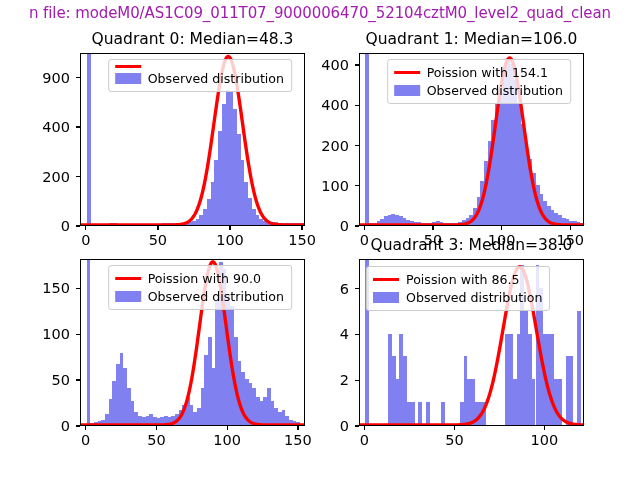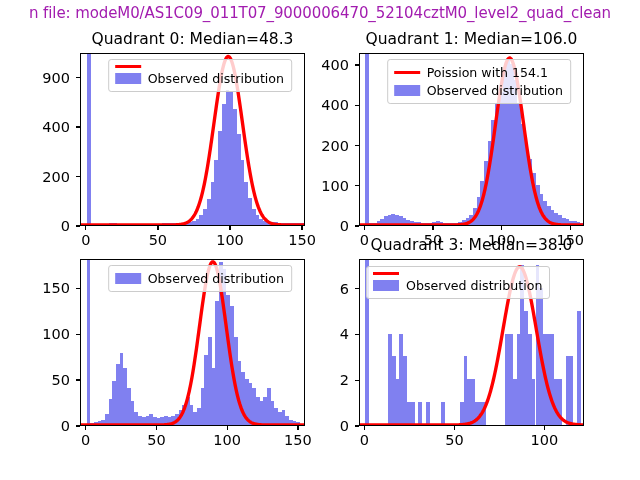--- a/index.html
+++ b/index.html
@@ -376,20 +376,24 @@
         <div class="bar" style="left: 200.66px; width: 3.67925px; height: 14.6813px; background: rgb(128, 128, 240);"></div>
         <div class="bar" style="left: 204.34px; width: 3.67925px; height: 9.17582px; background: rgb(128, 128, 240);"></div>
         <div class="bar" style="left: 208.019px; width: 3.67925px; height: 5.50549px; background: rgb(128, 128, 240);"></div>
         <div class="bar" style="left: 211.698px; width: 3.67925px; height: 3.67033px; background: rgb(128, 128, 240);"></div>
         <div class="bar" style="left: 215.377px; width: 3.67925px; height: 2.75275px; background: rgb(128, 128, 240);"></div>
         <svg class="curve" viewBox="0 0 225 167" preserveAspectRatio="none">
           <path d="M0.00,167.00 L0.56,167.00 L1.12,167.00 L1.69,167.00 L2.25,167.00 L2.81,167.00 L3.38,167.00 L3.94,167.00 L4.50,167.00 L5.06,167.00 L5.63,167.00 L6.19,167.00 L6.75,167.00 L7.31,167.00 L7.88,167.00 L8.44,167.00 L9.00,167.00 L9.56,167.00 L10.13,167.00 L10.69,167.00 L11.25,167.00 L11.81,167.00 L12.37,167.00 L12.94,167.00 L13.50,167.00 L14.06,167.00 L14.63,167.00 L15.19,167.00 L15.75,167.00 L16.31,167.00 L16.88,167.00 L17.44,167.00 L18.00,167.00 L18.56,167.00 L19.13,167.00 L19.69,167.00 L20.25,167.00 L20.81,167.00 L21.38,167.00 L21.94,167.00 L22.50,167.00 L23.06,167.00 L23.63,167.00 L24.19,167.00 L24.75,167.00 L25.31,167.00 L25.88,167.00 L26.44,167.00 L27.00,167.00 L27.56,167.00 L28.13,167.00 L28.69,167.00 L29.25,167.00 L29.81,167.00 L30.38,167.00 L30.94,167.00 L31.50,167.00 L32.06,167.00 L32.63,167.00 L33.19,167.00 L33.75,167.00 L34.31,167.00 L34.88,167.00 L35.44,167.00 L36.00,167.00 L36.56,167.00 L37.13,167.00 L37.69,167.00 L38.25,167.00 L38.81,167.00 L39.38,167.00 L39.94,167.00 L40.50,167.00 L41.06,167.00 L41.63,167.00 L42.19,167.00 L42.75,167.00 L43.31,167.00 L43.88,167.00 L44.44,167.00 L45.00,167.00 L45.56,167.00 L46.13,167.00 L46.69,167.00 L47.25,167.00 L47.81,167.00 L48.38,167.00 L48.94,167.00 L49.50,167.00 L50.06,167.00 L50.62,167.00 L51.19,167.00 L51.75,167.00 L52.31,167.00 L52.88,167.00 L53.44,167.00 L54.00,167.00 L54.56,167.00 L55.13,167.00 L55.69,167.00 L56.25,167.00 L56.81,167.00 L57.38,167.00 L57.94,167.00 L58.50,167.00 L59.06,167.00 L59.63,167.00 L60.19,167.00 L60.75,167.00 L61.31,167.00 L61.88,167.00 L62.44,167.00 L63.00,167.00 L63.56,167.00 L64.13,167.00 L64.69,167.00 L65.25,167.00 L65.81,167.00 L66.38,167.00 L66.94,167.00 L67.50,167.00 L68.06,167.00 L68.63,167.00 L69.19,167.00 L69.75,167.00 L70.31,167.00 L70.88,167.00 L71.44,167.00 L72.00,166.99 L72.56,166.99 L73.12,166.99 L73.69,166.99 L74.25,166.99 L74.81,166.99 L75.38,166.98 L75.94,166.98 L76.50,166.98 L77.06,166.97 L77.63,166.97 L78.19,166.96 L78.75,166.95 L79.31,166.94 L79.88,166.93 L80.44,166.92 L81.00,166.91 L81.56,166.89 L82.13,166.87 L82.69,166.85 L83.25,166.83 L83.81,166.80 L84.38,166.77 L84.94,166.73 L85.50,166.69 L86.06,166.64 L86.63,166.58 L87.19,166.51 L87.75,166.44 L88.31,166.35 L88.88,166.26 L89.44,166.15 L90.00,166.03 L90.56,165.89 L91.13,165.73 L91.69,165.56 L92.25,165.36 L92.81,165.14 L93.38,164.89 L93.94,164.61 L94.50,164.31 L95.06,163.97 L95.63,163.59 L96.19,163.17 L96.75,162.70 L97.31,162.19 L97.88,161.63 L98.44,161.02 L99.00,160.34 L99.56,159.60 L100.12,158.79 L100.69,157.91 L101.25,156.96 L101.81,155.92 L102.38,154.80 L102.94,153.58 L103.50,152.28 L104.06,150.87 L104.63,149.36 L105.19,147.74 L105.75,146.01 L106.31,144.17 L106.88,142.20 L107.44,140.12 L108.00,137.91 L108.56,135.58 L109.13,133.11 L109.69,130.52 L110.25,127.80 L110.81,124.95 L111.38,121.97 L111.94,118.87 L112.50,115.64 L113.06,112.29 L113.63,108.82 L114.19,105.25 L114.75,101.57 L115.31,97.79 L115.88,93.92 L116.44,89.97 L117.00,85.95 L117.56,81.87 L118.12,77.74 L118.69,73.58 L119.25,69.39 L119.81,65.19 L120.38,61.00 L120.94,56.83 L121.50,52.70 L122.06,48.62 L122.63,44.61 L123.19,40.68 L123.75,36.86 L124.31,33.16 L124.88,29.59 L125.44,26.18 L126.00,22.93 L126.56,19.87 L127.12,17.01 L127.69,14.36 L128.25,11.93 L128.81,9.75 L129.38,7.81 L129.94,6.13 L130.50,4.72 L131.06,3.58 L131.63,2.72 L132.19,2.15 L132.75,1.87 L133.31,1.87 L133.88,2.17 L134.44,2.75 L135.00,3.62 L135.56,4.77 L136.13,6.20 L136.69,7.89 L137.25,9.84 L137.81,12.04 L138.38,14.47 L138.94,17.13 L139.50,20.00 L140.06,23.07 L140.63,26.33 L141.19,29.75 L141.75,33.32 L142.31,37.03 L142.88,40.85 L143.44,44.78 L144.00,48.80 L144.56,52.88 L145.13,57.02 L145.69,61.19 L146.25,65.38 L146.81,69.57 L147.38,73.76 L147.94,77.93 L148.50,82.05 L149.06,86.13 L149.63,90.15 L150.19,94.09 L150.75,97.96 L151.31,101.73 L151.88,105.41 L152.44,108.98 L153.00,112.44 L153.56,115.78 L154.13,119.01 L154.69,122.11 L155.25,125.08 L155.81,127.92 L156.38,130.64 L156.94,133.22 L157.50,135.68 L158.06,138.01 L158.63,140.21 L159.19,142.29 L159.75,144.25 L160.31,146.09 L160.88,147.81 L161.44,149.43 L162.00,150.93 L162.56,152.34 L163.13,153.64 L163.69,154.85 L164.25,155.97 L164.81,157.00 L165.38,157.95 L165.94,158.83 L166.50,159.63 L167.06,160.37 L167.63,161.04 L168.19,161.66 L168.75,162.22 L169.31,162.73 L169.88,163.19 L170.44,163.60 L171.00,163.98 L171.56,164.32 L172.13,164.63 L172.69,164.90 L173.25,165.15 L173.81,165.37 L174.37,165.56 L174.94,165.74 L175.50,165.89 L176.06,166.03 L176.63,166.15 L177.19,166.26 L177.75,166.36 L178.31,166.44 L178.88,166.52 L179.44,166.58 L180.00,166.64 L180.56,166.69 L181.13,166.73 L181.69,166.77 L182.25,166.80 L182.81,166.83 L183.38,166.85 L183.94,166.88 L184.50,166.89 L185.06,166.91 L185.63,166.92 L186.19,166.94 L186.75,166.95 L187.31,166.95 L187.88,166.96 L188.44,166.97 L189.00,166.97 L189.56,166.98 L190.13,166.98 L190.69,166.98 L191.25,166.99 L191.81,166.99 L192.38,166.99 L192.94,166.99 L193.50,166.99 L194.06,166.99 L194.63,167.00 L195.19,167.00 L195.75,167.00 L196.31,167.00 L196.88,167.00 L197.44,167.00 L198.00,167.00 L198.56,167.00 L199.13,167.00 L199.69,167.00 L200.25,167.00 L200.81,167.00 L201.38,167.00 L201.94,167.00 L202.50,167.00 L203.06,167.00 L203.63,167.00 L204.19,167.00 L204.75,167.00 L205.31,167.00 L205.88,167.00 L206.44,167.00 L207.00,167.00 L207.56,167.00 L208.12,167.00 L208.69,167.00 L209.25,167.00 L209.81,167.00 L210.38,167.00 L210.94,167.00 L211.50,167.00 L212.06,167.00 L212.63,167.00 L213.19,167.00 L213.75,167.00 L214.31,167.00 L214.88,167.00 L215.44,167.00 L216.00,167.00 L216.56,167.00 L217.13,167.00 L217.69,167.00 L218.25,167.00 L218.81,167.00 L219.38,167.00 L219.94,167.00 L220.50,167.00 L221.06,167.00 L221.63,167.00 L222.19,167.00 L222.75,167.00 L223.31,167.00 L223.88,167.00 L224.44,167.00 L225.00,167.00 " fill="none" stroke="#ff0000" stroke-width="3.4" stroke-linejoin="round"></path>
         </svg>
         <div class="legend" style="left: 50%; transform: translateX(-46%); top: 5px;">
           <div class="legend-row">
+            <span class="legend-swatch-line" style="background: rgb(255, 0, 0);"></span>
+            <span class="legend-label">Poission with 90.0</span>
+          </div>
+          <div class="legend-row">
             <span class="legend-swatch-patch" style="background: rgb(128, 128, 240);"></span>
             <span class="legend-label">Observed distribution</span>
           </div>
         </div>
       </div>
       <div class="ytick-line" style="left: 76px; top: 425.35px;"></div>
       <div class="ytick-label" style="left: 0px; width: 70px; top: 426px;">0</div>
       <div class="ytick-line" style="left: 76px; top: 379.471px;"></div>
       <div class="ytick-label" style="left: 0px; width: 70px; top: 380.121px;">50</div>
       <div class="ytick-line" style="left: 76px; top: 333.592px;"></div>
@@ -443,20 +447,21 @@
         <div class="bar" style="left: 198.18px; width: 3.78px; height: 45.7534px; background: rgb(128, 128, 240);"></div>
         <div class="bar" style="left: 205.74px; width: 3.78px; height: 68.6301px; background: rgb(128, 128, 240);"></div>
         <div class="bar" style="left: 209.52px; width: 3.78px; height: 68.6301px; background: rgb(128, 128, 240);"></div>
         <div class="bar" style="left: 217.08px; width: 3.78px; height: 114.384px; background: rgb(128, 128, 240);"></div>
         <svg class="curve" viewBox="0 0 225 167" preserveAspectRatio="none">
           <path d="M0.00,167.00 L0.56,167.00 L1.13,167.00 L1.69,167.00 L2.25,167.00 L2.81,167.00 L3.38,167.00 L3.94,167.00 L4.50,167.00 L5.06,167.00 L5.63,167.00 L6.19,167.00 L6.75,167.00 L7.31,167.00 L7.88,167.00 L8.44,167.00 L9.00,167.00 L9.56,167.00 L10.13,167.00 L10.69,167.00 L11.25,167.00 L11.81,167.00 L12.38,167.00 L12.94,167.00 L13.50,167.00 L14.06,167.00 L14.63,167.00 L15.19,167.00 L15.75,167.00 L16.31,167.00 L16.88,167.00 L17.44,167.00 L18.00,167.00 L18.56,167.00 L19.13,167.00 L19.69,167.00 L20.25,167.00 L20.81,167.00 L21.38,167.00 L21.94,167.00 L22.50,167.00 L23.06,167.00 L23.63,167.00 L24.19,167.00 L24.75,167.00 L25.31,167.00 L25.88,167.00 L26.44,167.00 L27.00,167.00 L27.56,167.00 L28.13,167.00 L28.69,167.00 L29.25,167.00 L29.81,167.00 L30.38,167.00 L30.94,167.00 L31.50,167.00 L32.06,167.00 L32.63,167.00 L33.19,167.00 L33.75,167.00 L34.31,167.00 L34.88,167.00 L35.44,167.00 L36.00,167.00 L36.56,167.00 L37.13,167.00 L37.69,167.00 L38.25,167.00 L38.81,167.00 L39.38,167.00 L39.94,167.00 L40.50,167.00 L41.06,167.00 L41.63,167.00 L42.19,167.00 L42.75,167.00 L43.31,167.00 L43.88,167.00 L44.44,167.00 L45.00,167.00 L45.56,167.00 L46.13,167.00 L46.69,167.00 L47.25,167.00 L47.81,167.00 L48.38,167.00 L48.94,167.00 L49.50,167.00 L50.06,167.00 L50.63,167.00 L51.19,167.00 L51.75,167.00 L52.31,167.00 L52.88,167.00 L53.44,167.00 L54.00,167.00 L54.56,167.00 L55.13,167.00 L55.69,167.00 L56.25,167.00 L56.81,167.00 L57.38,167.00 L57.94,167.00 L58.50,167.00 L59.06,167.00 L59.63,167.00 L60.19,167.00 L60.75,167.00 L61.31,167.00 L61.88,167.00 L62.44,167.00 L63.00,167.00 L63.56,167.00 L64.13,167.00 L64.69,167.00 L65.25,167.00 L65.81,167.00 L66.38,167.00 L66.94,167.00 L67.50,167.00 L68.06,167.00 L68.63,167.00 L69.19,167.00 L69.75,167.00 L70.31,167.00 L70.88,167.00 L71.44,167.00 L72.00,167.00 L72.56,167.00 L73.13,167.00 L73.69,167.00 L74.25,167.00 L74.81,167.00 L75.38,167.00 L75.94,167.00 L76.50,167.00 L77.06,167.00 L77.63,167.00 L78.19,167.00 L78.75,167.00 L79.31,167.00 L79.88,167.00 L80.44,167.00 L81.00,167.00 L81.56,167.00 L82.13,167.00 L82.69,167.00 L83.25,167.00 L83.81,167.00 L84.38,167.00 L84.94,166.99 L85.50,166.99 L86.06,166.99 L86.63,166.99 L87.19,166.99 L87.75,166.99 L88.31,166.99 L88.88,166.99 L89.44,166.98 L90.00,166.98 L90.56,166.98 L91.13,166.97 L91.69,166.97 L92.25,166.97 L92.81,166.96 L93.38,166.96 L93.94,166.95 L94.50,166.94 L95.06,166.93 L95.63,166.92 L96.19,166.91 L96.75,166.90 L97.31,166.89 L97.88,166.87 L98.44,166.85 L99.00,166.84 L99.56,166.81 L100.13,166.79 L100.69,166.76 L101.25,166.73 L101.81,166.70 L102.38,166.66 L102.94,166.62 L103.50,166.57 L104.06,166.52 L104.63,166.46 L105.19,166.39 L105.75,166.32 L106.31,166.24 L106.88,166.16 L107.44,166.06 L108.00,165.95 L108.56,165.84 L109.13,165.71 L109.69,165.57 L110.25,165.41 L110.81,165.24 L111.38,165.06 L111.94,164.85 L112.50,164.63 L113.06,164.39 L113.63,164.13 L114.19,163.84 L114.75,163.53 L115.31,163.20 L115.88,162.83 L116.44,162.44 L117.00,162.02 L117.56,161.56 L118.13,161.06 L118.69,160.53 L119.25,159.96 L119.81,159.35 L120.38,158.69 L120.94,157.99 L121.50,157.24 L122.06,156.44 L122.63,155.58 L123.19,154.67 L123.75,153.71 L124.31,152.68 L124.88,151.59 L125.44,150.44 L126.00,149.22 L126.56,147.93 L127.12,146.58 L127.69,145.15 L128.25,143.64 L128.81,142.07 L129.38,140.41 L129.94,138.68 L130.50,136.87 L131.06,134.98 L131.63,133.01 L132.19,130.96 L132.75,128.83 L133.31,126.61 L133.88,124.32 L134.44,121.95 L135.00,119.50 L135.56,116.97 L136.13,114.37 L136.69,111.70 L137.25,108.96 L137.81,106.14 L138.38,103.27 L138.94,100.33 L139.50,97.34 L140.06,94.29 L140.63,91.20 L141.19,88.06 L141.75,84.89 L142.31,81.69 L142.88,78.46 L143.44,75.21 L144.00,71.95 L144.56,68.69 L145.13,65.43 L145.69,62.18 L146.25,58.95 L146.81,55.74 L147.38,52.57 L147.94,49.44 L148.50,46.36 L149.06,43.34 L149.63,40.39 L150.19,37.51 L150.75,34.72 L151.31,32.02 L151.88,29.42 L152.44,26.93 L153.00,24.55 L153.56,22.30 L154.13,20.18 L154.69,18.19 L155.25,16.35 L155.81,14.65 L156.38,13.12 L156.94,11.74 L157.50,10.52 L158.06,9.48 L158.63,8.60 L159.19,7.90 L159.75,7.38 L160.31,7.04 L160.88,6.88 L161.44,6.90 L162.00,7.09 L162.56,7.47 L163.13,8.03 L163.69,8.76 L164.25,9.67 L164.81,10.75 L165.38,12.00 L165.94,13.41 L166.50,14.98 L167.06,16.70 L167.63,18.58 L168.19,20.59 L168.75,22.74 L169.31,25.02 L169.88,27.42 L170.44,29.93 L171.00,32.55 L171.56,35.27 L172.13,38.08 L172.69,40.97 L173.25,43.94 L173.81,46.97 L174.38,50.06 L174.94,53.20 L175.50,56.38 L176.06,59.59 L176.63,62.83 L177.19,66.08 L177.75,69.34 L178.31,72.61 L178.88,75.86 L179.44,79.11 L180.00,82.33 L180.56,85.53 L181.13,88.69 L181.69,91.82 L182.25,94.91 L182.81,97.94 L183.38,100.92 L183.94,103.85 L184.50,106.71 L185.06,109.51 L185.63,112.24 L186.19,114.90 L186.75,117.49 L187.31,120.00 L187.88,122.43 L188.44,124.79 L189.00,127.06 L189.56,129.26 L190.13,131.37 L190.69,133.41 L191.25,135.36 L191.81,137.24 L192.38,139.03 L192.94,140.75 L193.50,142.39 L194.06,143.95 L194.63,145.44 L195.19,146.85 L195.75,148.20 L196.31,149.47 L196.88,150.67 L197.44,151.81 L198.00,152.89 L198.56,153.91 L199.13,154.86 L199.69,155.76 L200.25,156.60 L200.81,157.39 L201.38,158.13 L201.94,158.83 L202.50,159.48 L203.06,160.08 L203.63,160.64 L204.19,161.17 L204.75,161.65 L205.31,162.10 L205.88,162.52 L206.44,162.91 L207.00,163.27 L207.56,163.60 L208.13,163.90 L208.69,164.18 L209.25,164.44 L209.81,164.68 L210.38,164.90 L210.94,165.09 L211.50,165.28 L212.06,165.44 L212.63,165.60 L213.19,165.73 L213.75,165.86 L214.31,165.98 L214.88,166.08 L215.44,166.17 L216.00,166.26 L216.56,166.34 L217.13,166.41 L217.69,166.47 L218.25,166.53 L218.81,166.58 L219.38,166.63 L219.94,166.67 L220.50,166.70 L221.06,166.74 L221.63,166.77 L222.19,166.79 L222.75,166.82 L223.31,166.84 L223.88,166.86 L224.44,166.88 L225.00,166.89 " fill="none" stroke="#ff0000" stroke-width="3.4" stroke-linejoin="round"></path>
         </svg>
         <div class="legend" style="left: 6px; top: 6px;">
           <div class="legend-row">
             <span class="legend-swatch-line" style="background: rgb(255, 0, 0);"></span>
+            <span class="legend-label">Poission with 86.5</span>
           </div>
           <div class="legend-row">
             <span class="legend-swatch-patch" style="background: rgb(128, 128, 240);"></span>
             <span class="legend-label">Observed distribution</span>
           </div>
         </div>
       </div>
       <div class="ytick-line" style="left: 355px; top: 425.35px;"></div>
       <div class="ytick-label" style="left: 279px; width: 70px; top: 426px;">0</div>
       <div class="ytick-line" style="left: 355px; top: 379.597px;"></div>

